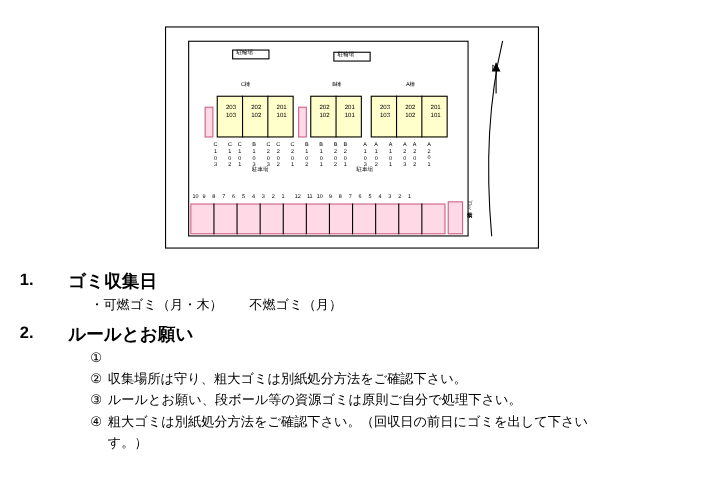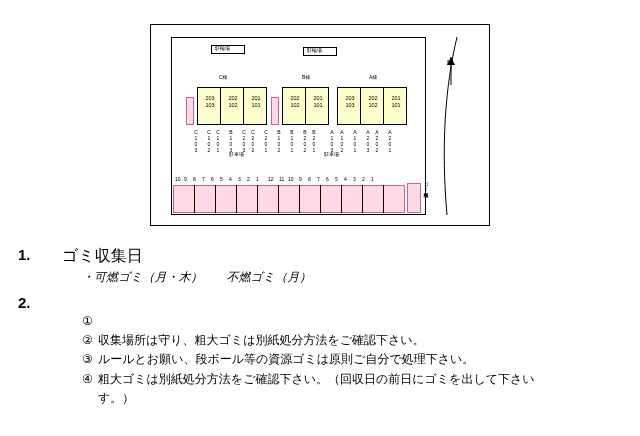--- a/index.html
+++ b/index.html
@@ -19,22 +19,22 @@
   .white{background:#ffffff;border:1px solid #000;}
   .lbl{position:absolute;font-size:5px;line-height:1;color:#000;white-space:nowrap;}
   .vlbl{position:absolute;font-size:5px;line-height:1;color:#000;
         writing-mode:vertical-rl;text-orientation:upright;white-space:nowrap;}
   .unit{position:absolute;font-size:5.5px;line-height:1.25;text-align:center;white-space:nowrap;}
   .thin{position:absolute;background:#000;}
   
   #txt{position:absolute;left:18px;top:246px;width:604px;}
   .sec{display:flex;align-items:flex-start;margin-bottom:2px;}
   .num{width:44px;font-size:15px;font-weight:bold;flex:none;}
-  .head{font-size:16px;font-weight:normal;text-align:right;}
-  .sub{margin:2px 0 8px 64px;font-size:12px;font-style:italic;}
+  .head{font-size:16px;font-weight:bold;text-align:right;}
+  .sub{margin:2px 0 8px 64px;font-size:12px;}
   .item{display:flex;margin:0 0 3px 64px;font-size:12px;line-height:1.35;}
   .mk{width:16px;flex:none;}
   .bodytxt{max-width:470px;}
   .indent{margin-left:80px;font-size:12px;}
 </style>
 </head>
 <body>
 
 <div id="plan">
 
@@ -169,20 +169,21 @@
 <div id="txt">
 
   <div class="sec">
     <div class="num">1.</div>
     <div class="head">ゴミ収集日</div>
   </div>
   <div class="sub">・可燃ゴミ（月・木）　　不燃ゴミ（月）</div>
 
   <div class="sec">
     <div class="num">2.</div>
+    <div class="head">ルールとお願い</div>
   </div>
 
   <div class="item">
     <div class="mk">①</div>
   </div>
   <div class="item">
     <div class="mk">②</div>
     <div class="bodytxt">収集場所は守り、粗大ゴミは別紙処分方法をご確認下さい。</div>
   </div>
   <div class="item">

